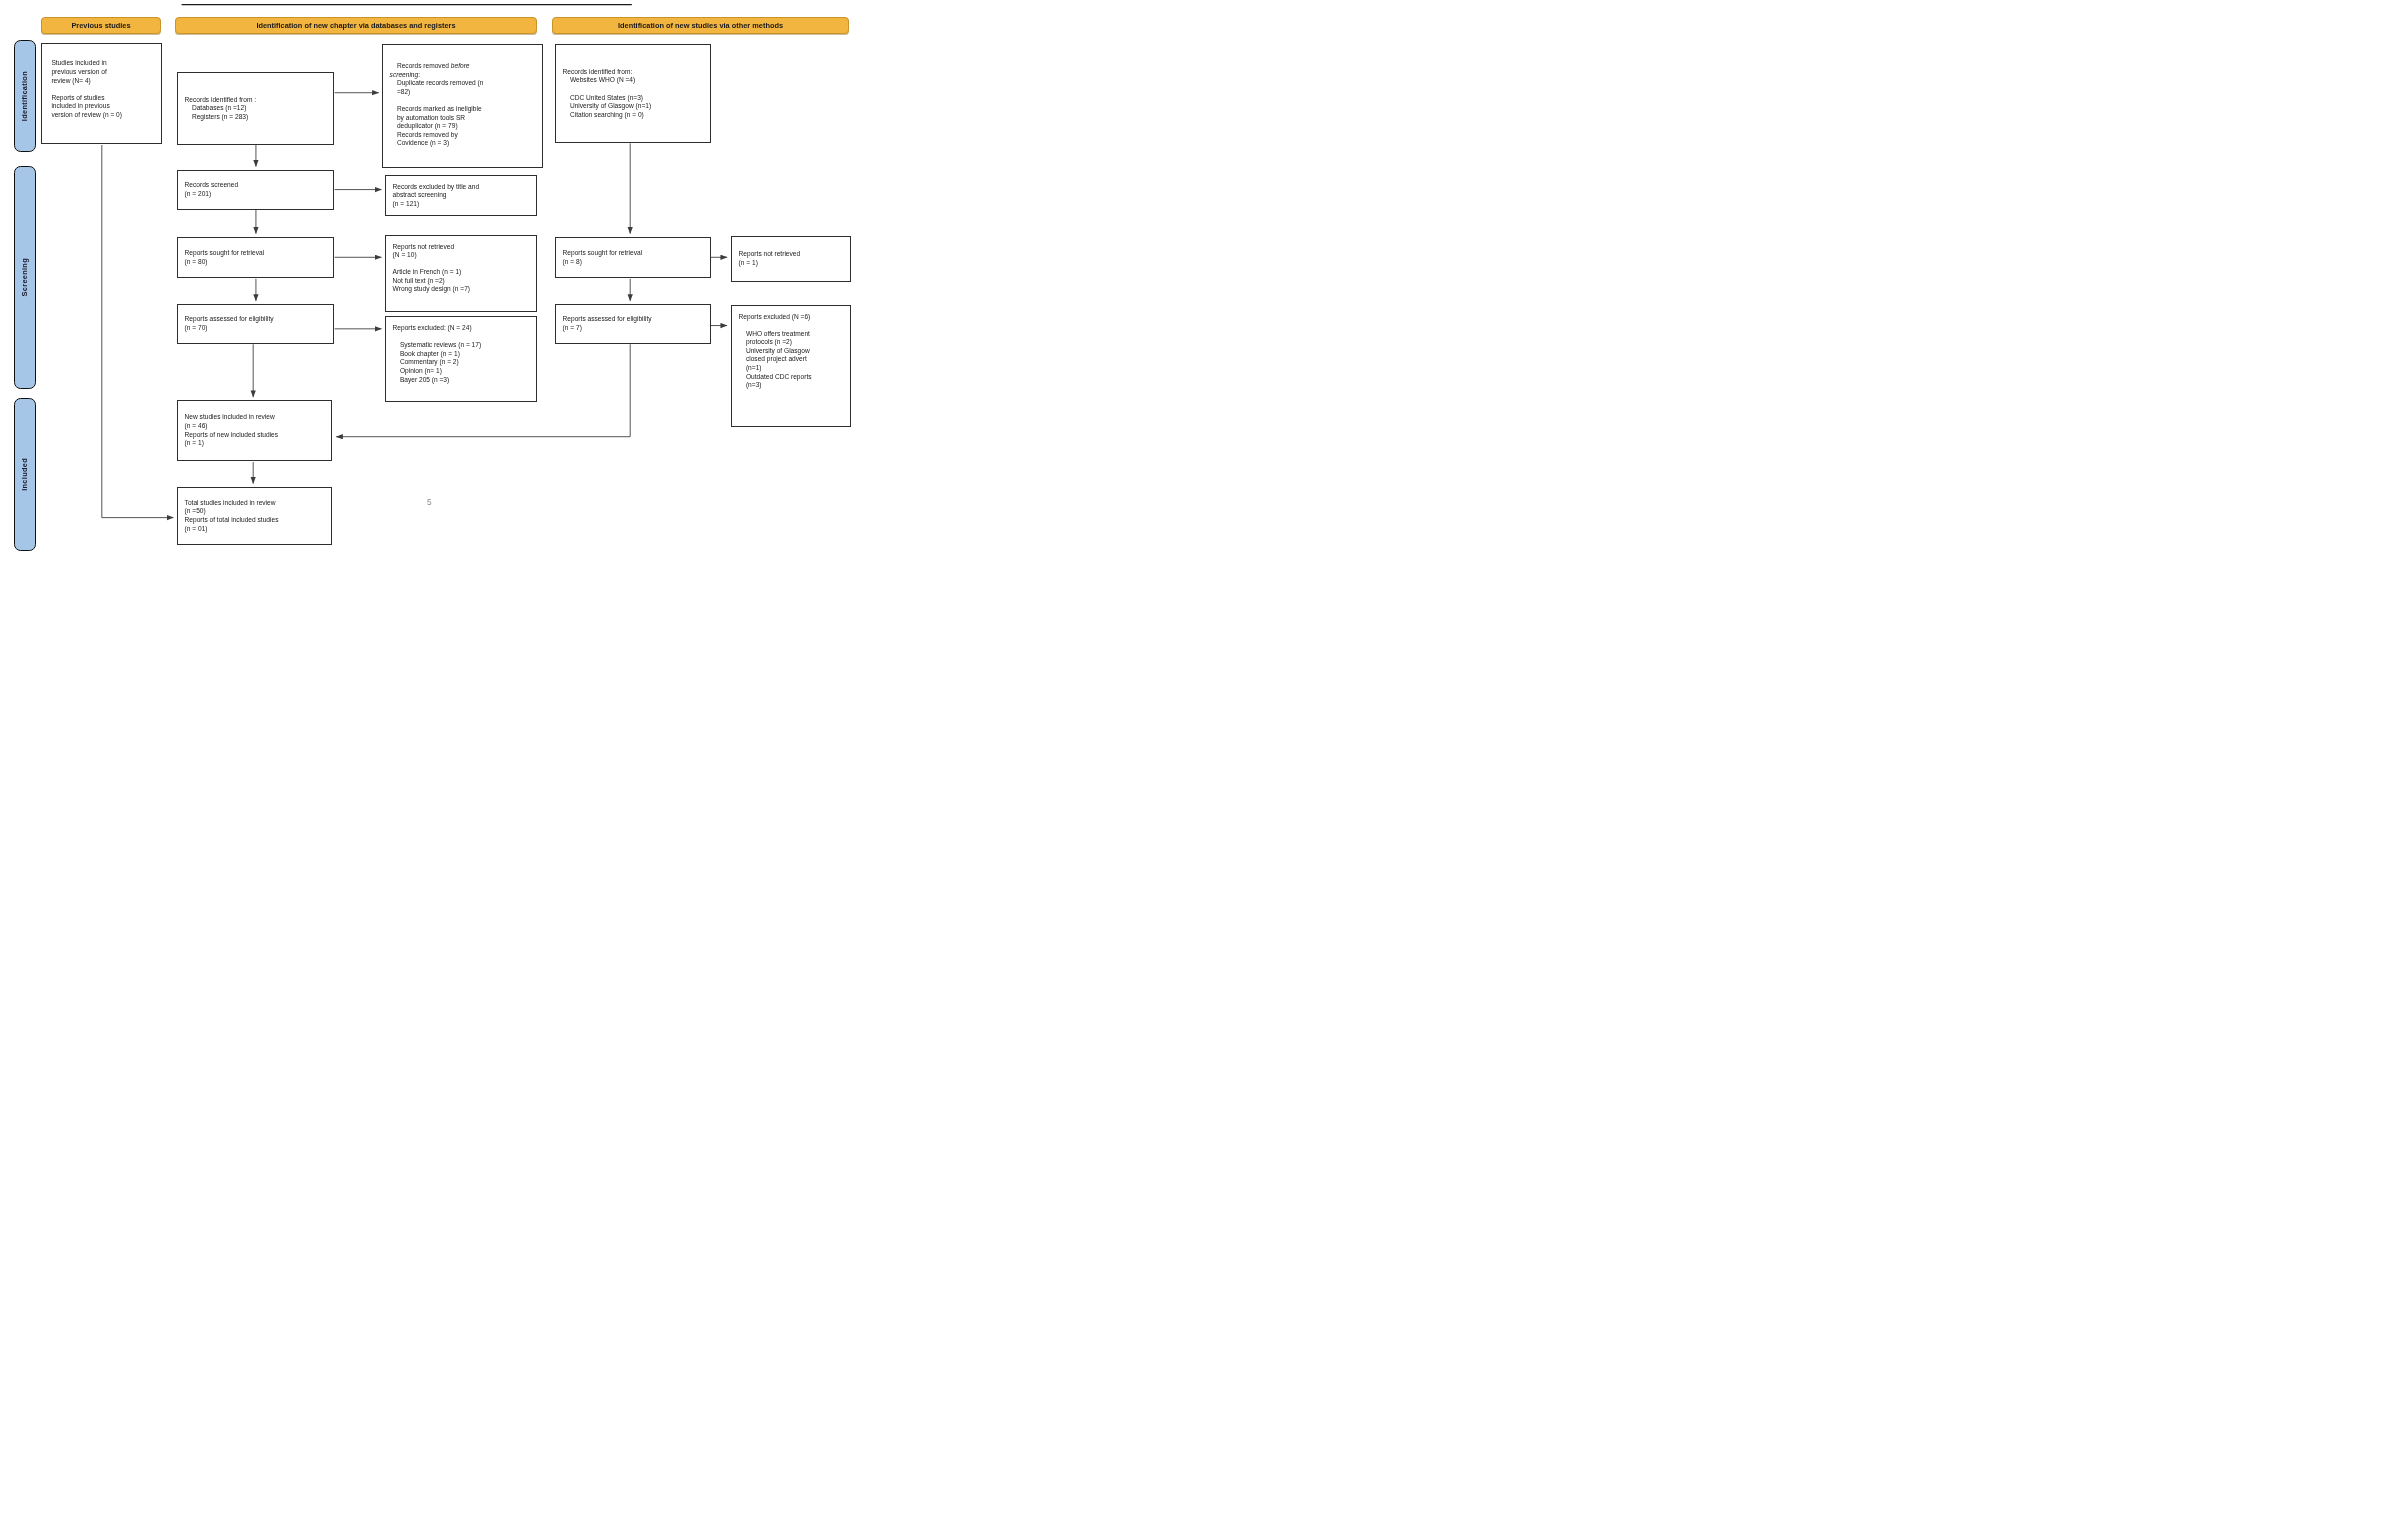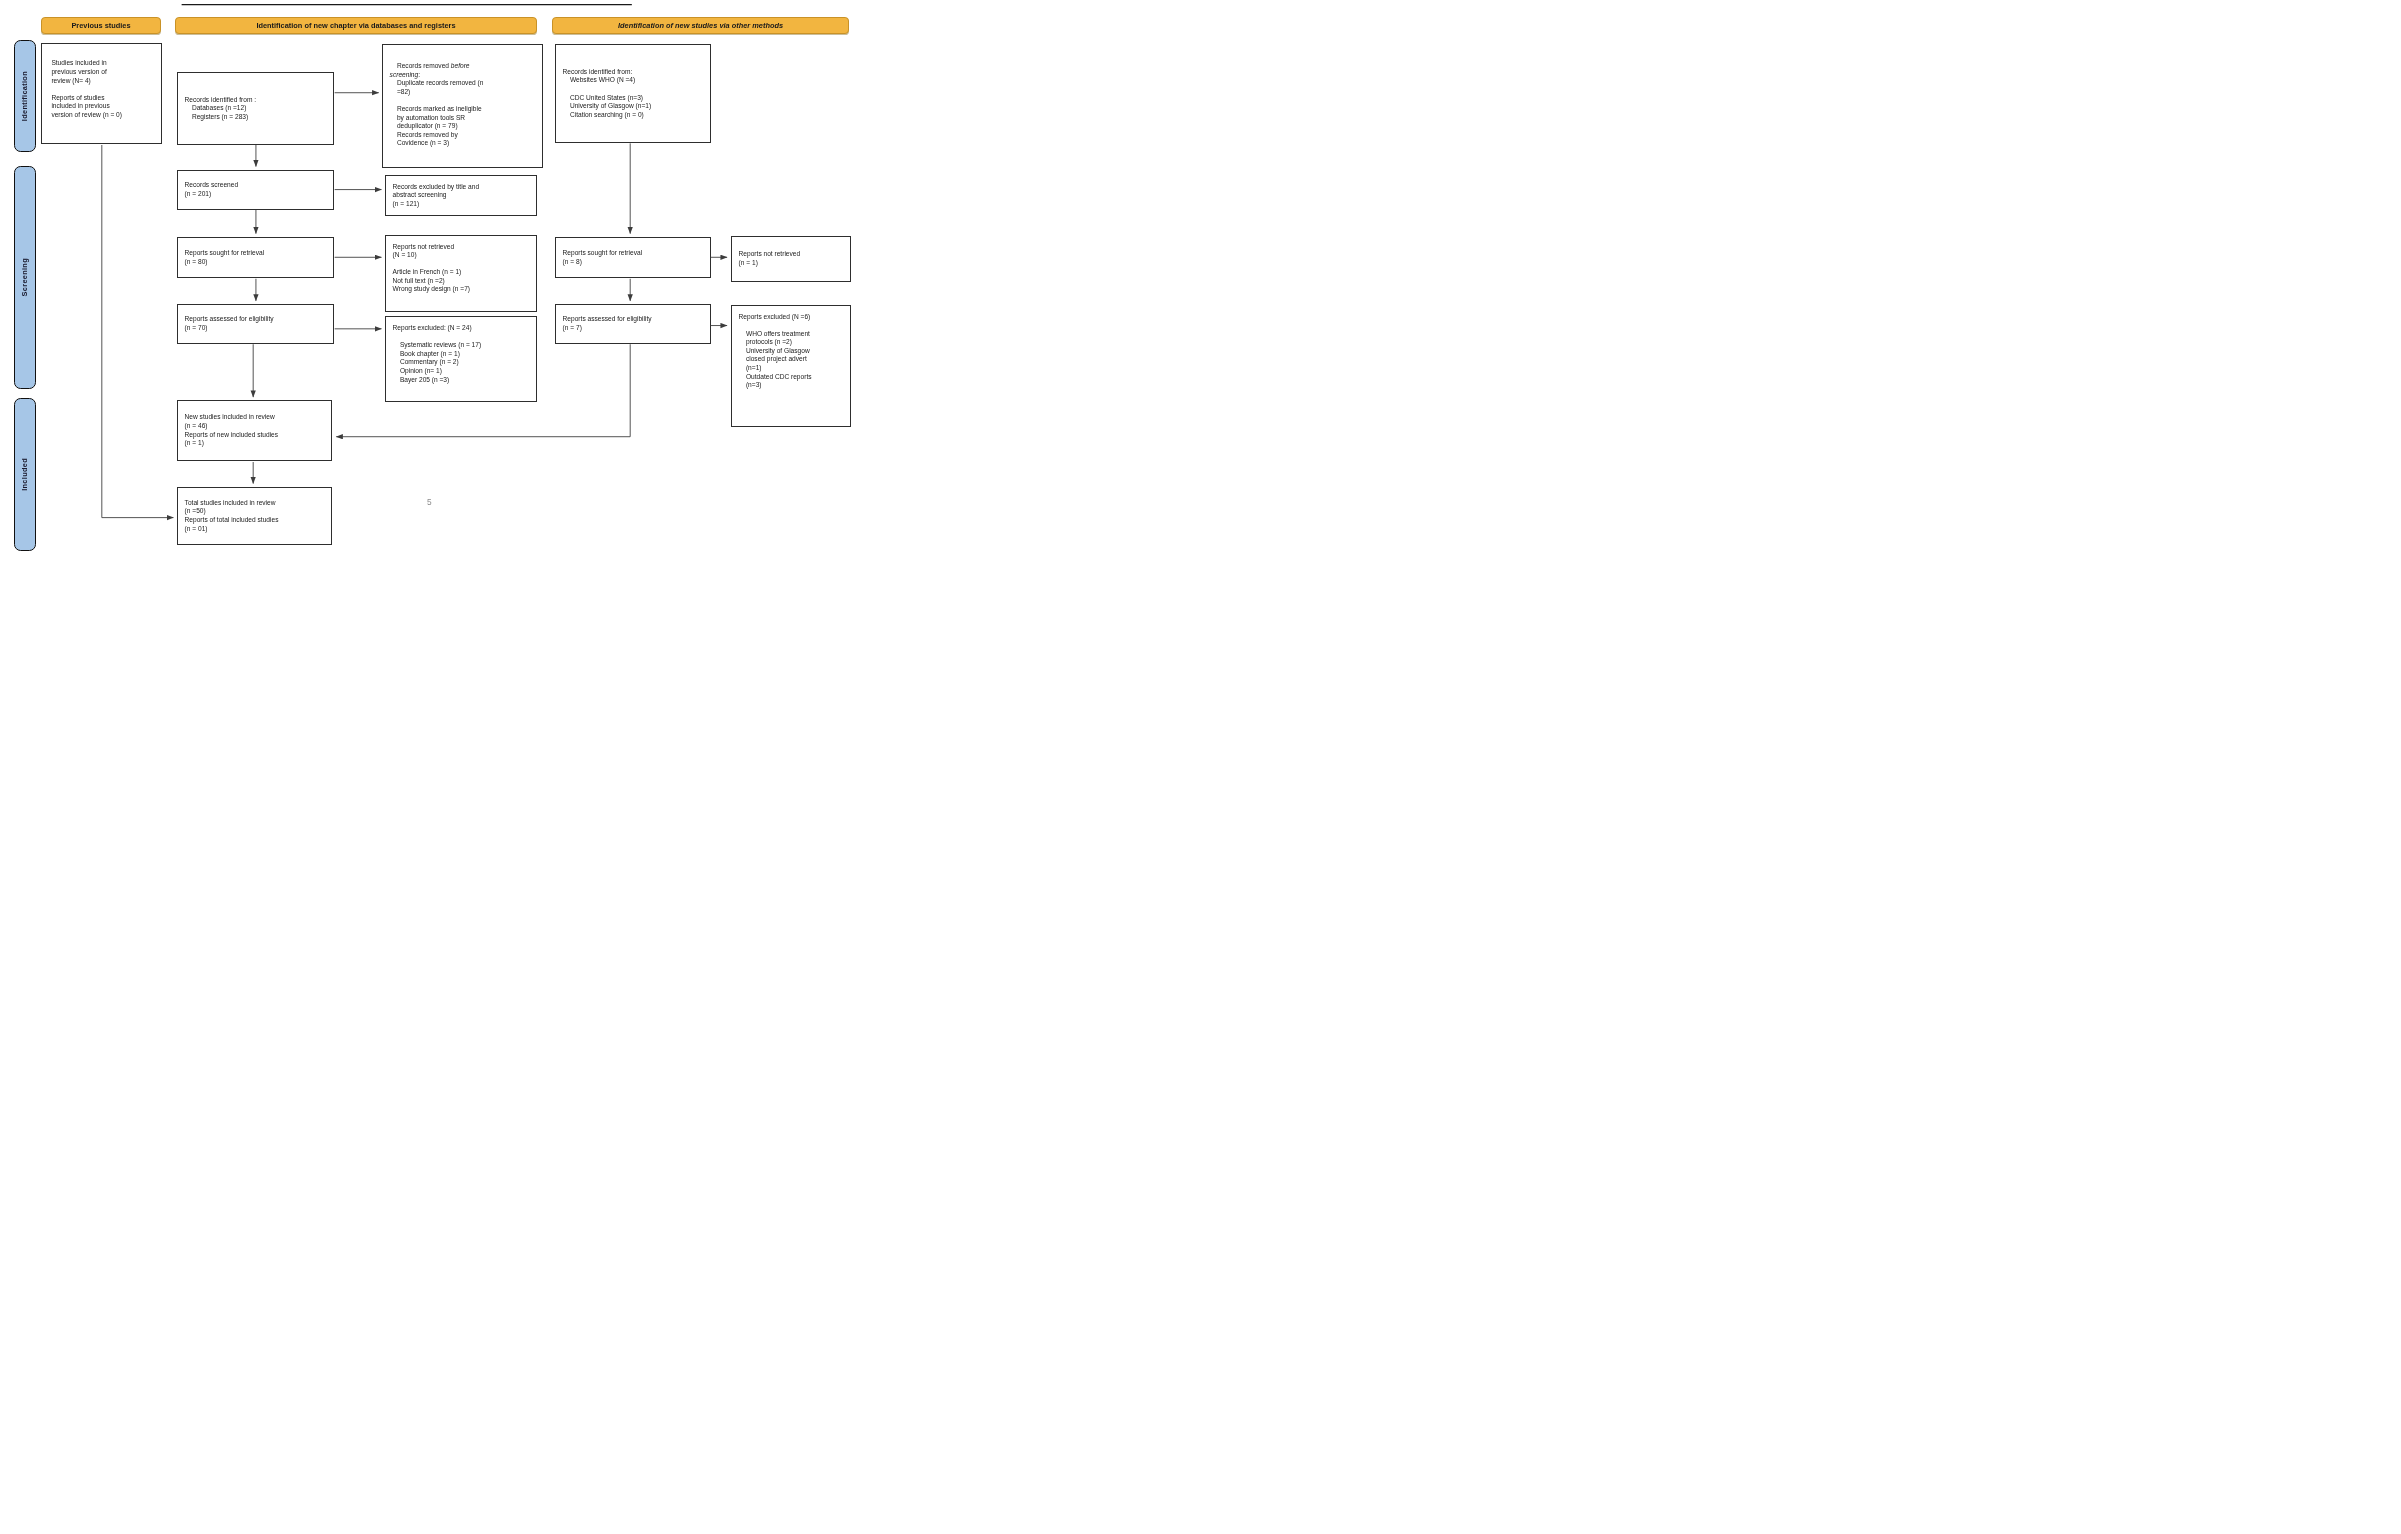--- a/index.html
+++ b/index.html
@@ -54,21 +54,21 @@
     font-size:8.3px;color:#8c8c8c;
   }
 </style>
 </head>
 <body>
 
 <div id="canvas">
 
   <div class="hdr" style="left:41px;top:16.5px;width:120px;height:17.6px;">Previous studies</div>
   <div class="hdr" style="left:175px;top:16.5px;width:362px;height:17.6px;">Identification of new chapter via databases and registers</div>
-  <div class="hdr" style="left:552px;top:16.5px;width:297px;height:17.6px;font-style:italic;">Identification of new studies via other methods</div>
+  <div class="hdr" style="left:552px;top:16.5px;width:297px;height:17.6px;">Identification of new studies via other methods</div>
 
   <div class="side" style="left:13.8px;top:40px;width:22px;height:112px;">
     <span class="vtext">Identification</span>
   </div>
   <div class="side" style="left:13.8px;top:166px;width:22px;height:223px;">
     <span class="vtext">Screening</span>
   </div>
   <div class="side" style="left:13.8px;top:398px;width:22px;height:153px;">
     <span class="vtext">Included</span>
   </div>

